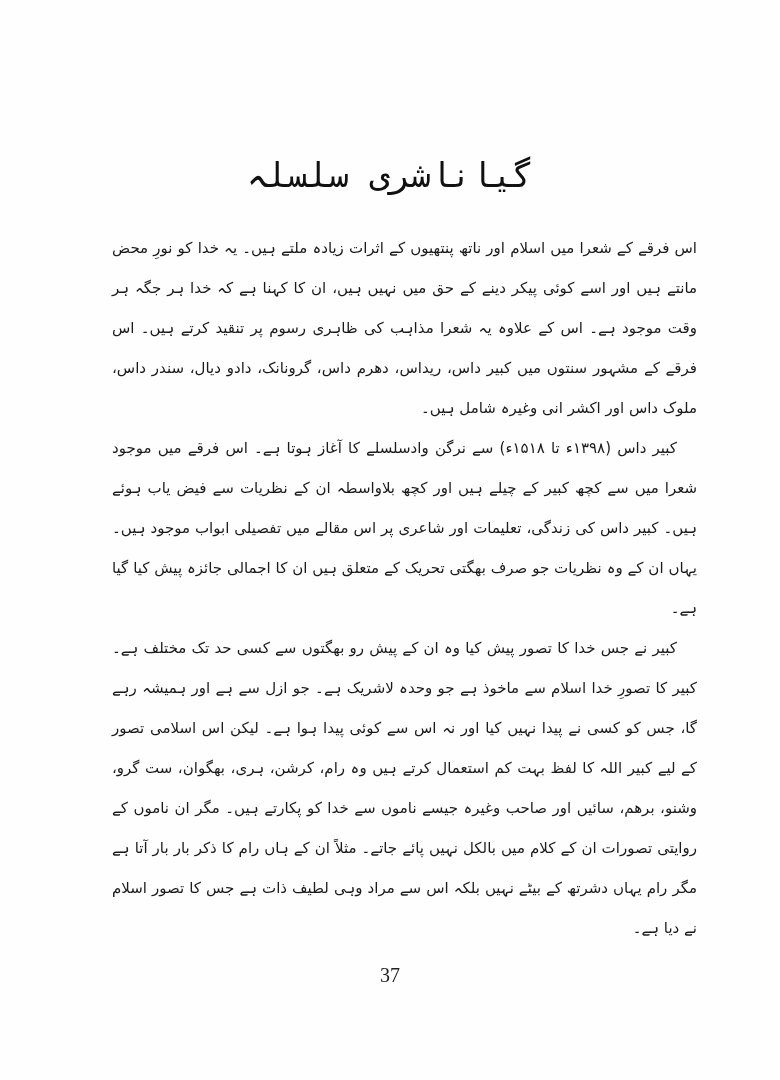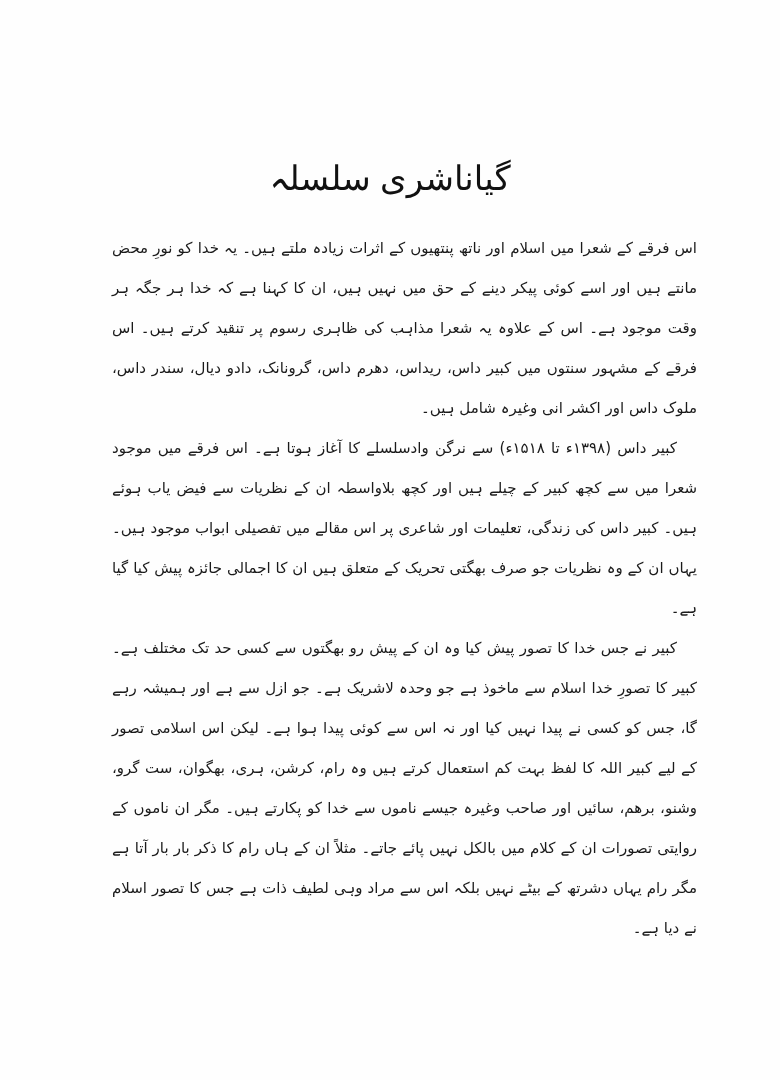--- a/index.html
+++ b/index.html
@@ -21,21 +21,21 @@
       width: 780px; height: 1080px;
       background: #fefefe;
     }
     .title {
       position: absolute;
       top: 148px;
       left: 0;
       width: 780px;
       text-align: center;
       direction: rtl;
-      font-family: Liberation Sans, sans-serif;
+      font-family: Liberation Mono, monospace;
       font-size: 34px;
       font-weight: normal;
       color: #111;
       margin: 0;
       line-height: 60px;
     }
     .body-text {
       position: absolute;
       top: 228px;
       left: 112px;
@@ -70,13 +70,14 @@
 
 <div class="page">
   <h1 class="title">گیاناشری سلسلہ</h1>
 
   <div class="body-text">
     <p class="para">اس فرقے کے شعرا میں اسلام اور ناتھ پنتھیوں کے اثرات زیادہ ملتے ہیں۔ یہ خدا کو نورِ محض مانتے ہیں اور اسے کوئی پیکر دینے کے حق میں نہیں ہیں، ان کا کہنا ہے کہ خدا ہر جگہ ہر وقت موجود ہے۔ اس کے علاوہ یہ شعرا مذاہب کی ظاہری رسوم پر تنقید کرتے ہیں۔ اس فرقے کے مشہور سنتوں میں کبیر داس، ریداس، دھرم داس، گرونانک، دادو دیال، سندر داس، ملوک داس اور اکشر انی وغیرہ شامل ہیں۔</p>
     <p class="para indent">کبیر داس (۱۳۹۸ء تا ۱۵۱۸ء) سے نرگن وادسلسلے کا آغاز ہوتا ہے۔ اس فرقے میں موجود شعرا میں سے کچھ کبیر کے چیلے ہیں اور کچھ بلاواسطہ ان کے نظریات سے فیض یاب ہوئے ہیں۔ کبیر داس کی زندگی، تعلیمات اور شاعری پر اس مقالے میں تفصیلی ابواب موجود ہیں۔ یہاں ان کے وہ نظریات جو صرف بھگتی تحریک کے متعلق ہیں ان کا اجمالی جائزہ پیش کیا گیا ہے۔</p>
     <p class="para indent">کبیر نے جس خدا کا تصور پیش کیا وہ ان کے پیش رو بھگتوں سے کسی حد تک مختلف ہے۔ کبیر کا تصورِ خدا اسلام سے ماخوذ ہے جو وحدہ لاشریک ہے۔ جو ازل سے ہے اور ہمیشہ رہے گا، جس کو کسی نے پیدا نہیں کیا اور نہ اس سے کوئی پیدا ہوا ہے۔ لیکن اس اسلامی تصور کے لیے کبیر اللہ کا لفظ بہت کم استعمال کرتے ہیں وہ رام، کرشن، ہری، بھگوان، ست گرو، وشنو، برھم، سائیں اور صاحب وغیرہ جیسے ناموں سے خدا کو پکارتے ہیں۔ مگر ان ناموں کے روایتی تصورات ان کے کلام میں بالکل نہیں پائے جاتے۔ مثلاً ان کے ہاں رام کا ذکر بار بار آتا ہے مگر رام یہاں دشرتھ کے بیٹے نہیں بلکہ اس سے مراد وہی لطیف ذات ہے جس کا تصور اسلام نے دیا ہے۔</p>
   </div>
 
+  <div class="page-number">37</div>
 </div>
 
 </body></html>

